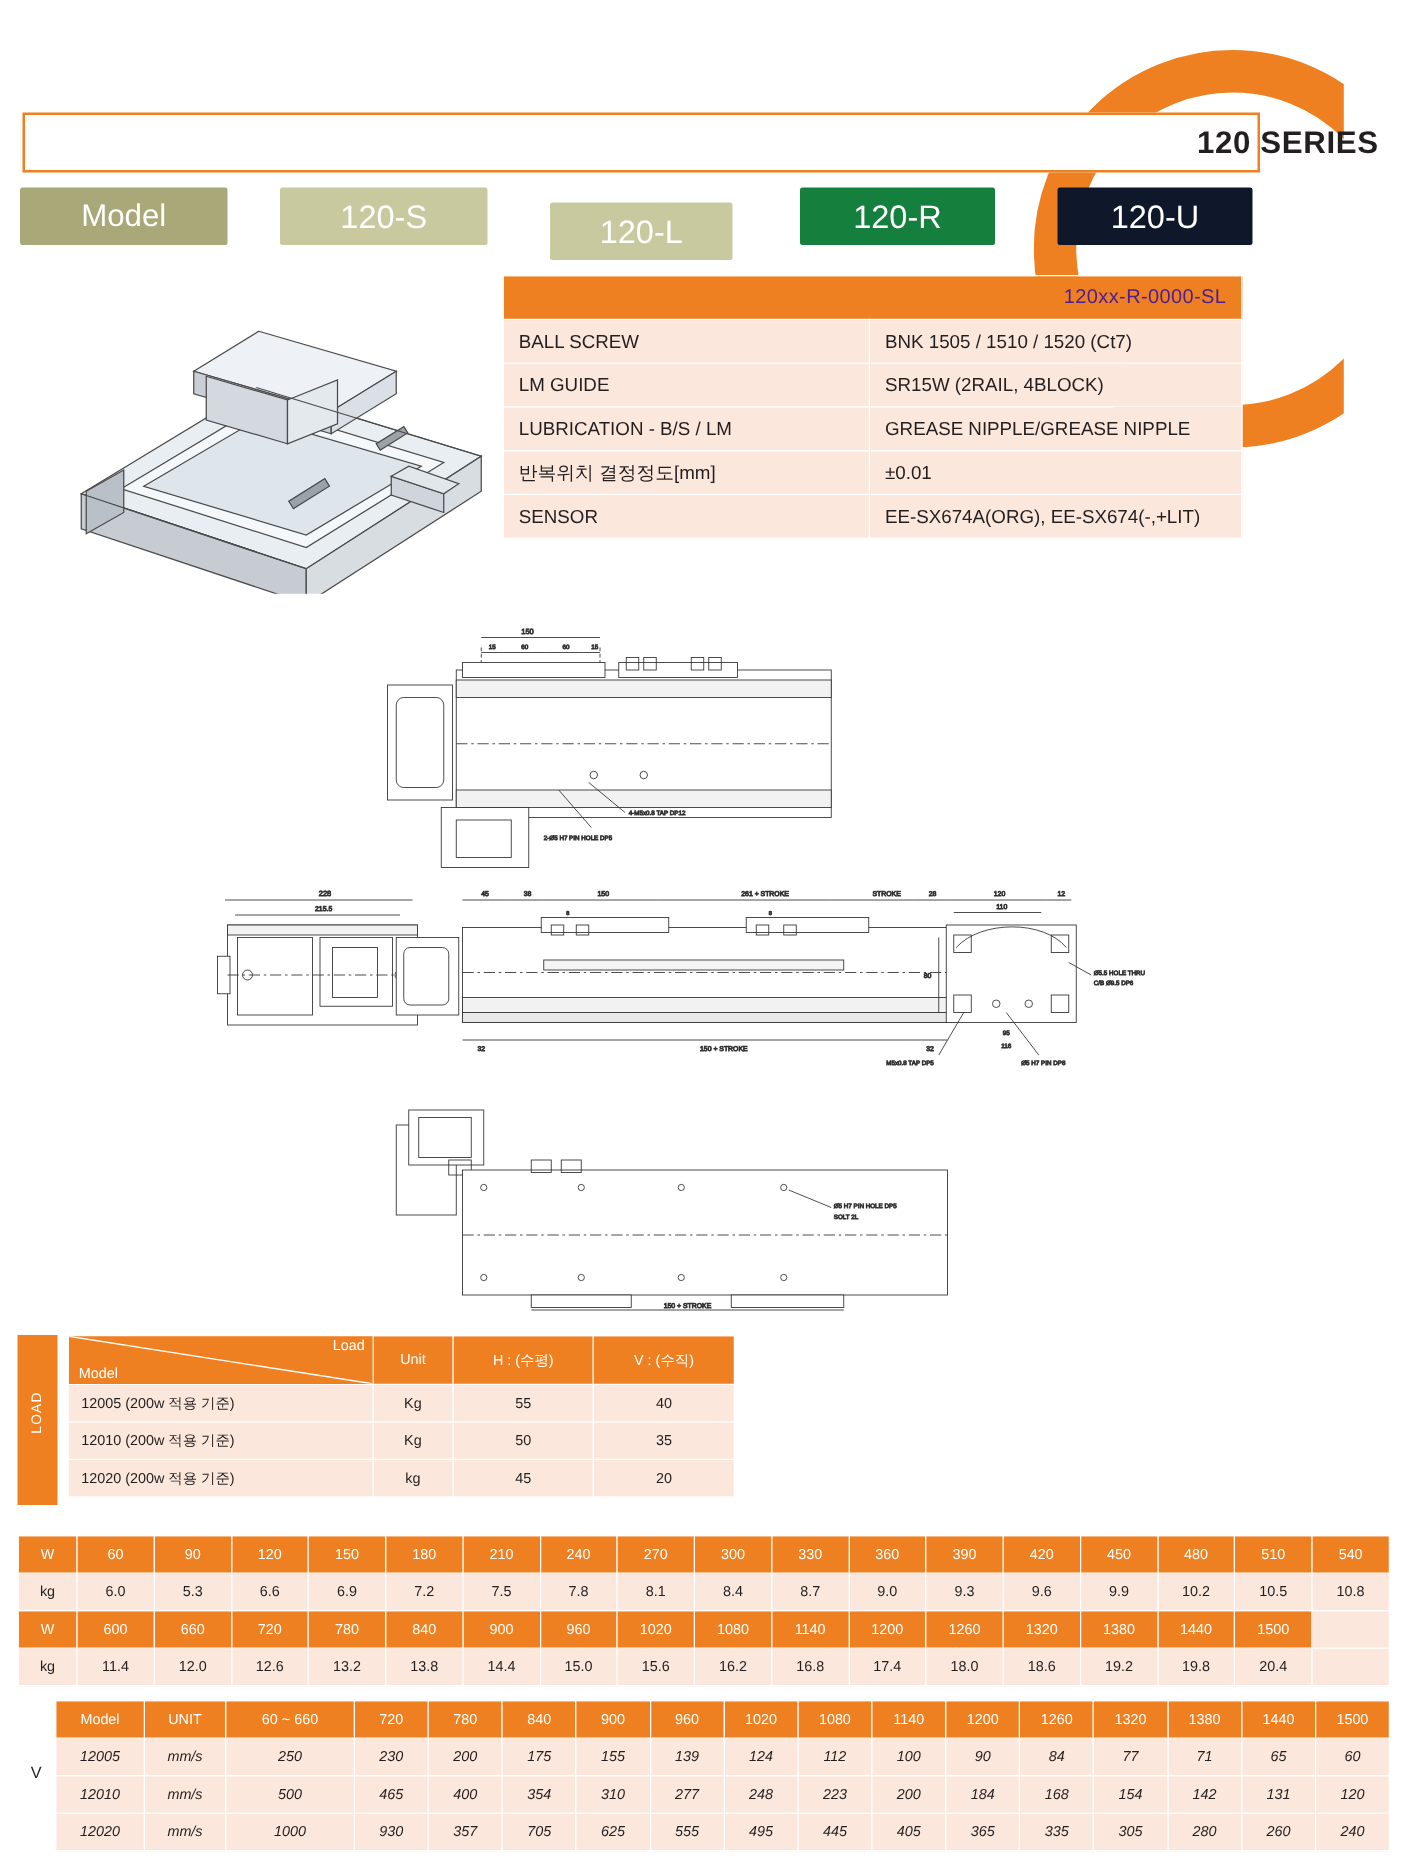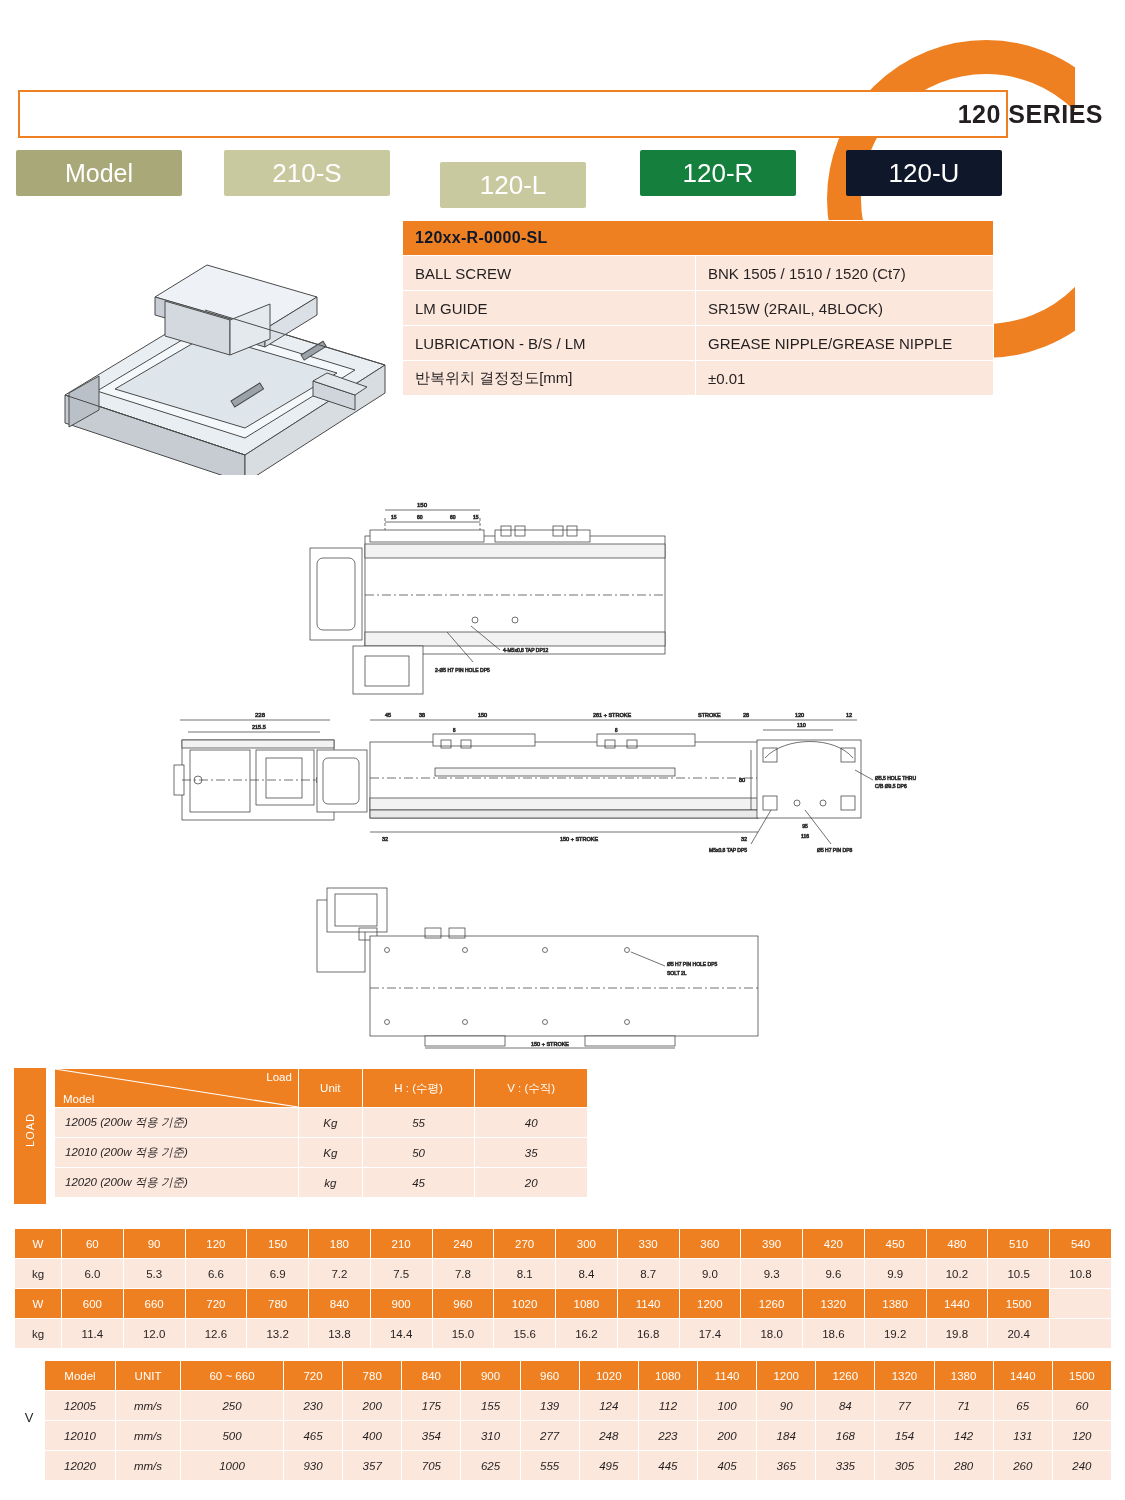--- a/index.html
+++ b/index.html
@@ -39,21 +39,21 @@
   .tab.t2{left:424px;width:146px;background:#c9c9a0;margin-top:12px;}
   .tab.t3{left:624px;width:156px;background:#15803d;}
   .tab.t4{left:830px;width:156px;background:#0f172a;}
   
   .spec{
     position:absolute; left:402px; top:220px; width:592px; z-index:3;
     border-collapse:collapse; font-size:15px;
   }
   .spec td{border:1px solid #ffffff; padding:7px 12px; height:20px;}
   .spec .hdr{
-    background:#ef8022; color:#0f172a; text-align:left; font-weight:bold;
+    background:#ef8022; color:#4c1d95; text-align:right; font-weight:normal;
     font-size:16px; letter-spacing:0.3px;
   }
   .spec .lbl{background:#fbe7dc; width:268px;}
   .spec .val{background:#fbe7dc;}
   
   .product{
     position:absolute;left:55px;top:205px;width:340px;height:270px;z-index:2;
   }
   
   .drawings{position:absolute;left:150px;top:480px;width:840px;height:590px;z-index:1;}
@@ -69,21 +69,21 @@
   }
   table.load{
     position:absolute;left:40px;top:0;border-collapse:collapse;font-size:11.5px;
     width:534px;
   }
   table.load th{
     background:#ef8022;color:#fff;font-weight:normal;border:1px solid #fff;
     height:36px;
   }
   table.load td{
-    background:#fbe7dc;border:1px solid #fff;height:27px;text-align:center;font-style:italic;
+    background:#fbe7dc;border:1px solid #fff;height:27px;text-align:center;
   }
   table.load td.modelcell{text-align:left;padding-left:10px;}
   .diagcell{
     position:relative;width:248px;height:36px;padding:0;background:#ef8022;
     border:1px solid #fff;
   }
   .diagcell .ln{
     position:absolute;left:0;top:0;width:100%;height:100%;
   }
   .diagcell .load-lbl{position:absolute;right:6px;top:2px;color:#fff;font-size:11.5px;}
@@ -117,21 +117,21 @@
 </head>
 <body>
 
 <div class="logo-c"></div>
 
 <div class="header-bar"></div>
 <div class="header-title">120 SERIES</div>
 
 <div class="tabs">
   <div class="tab model">Model</div>
-  <div class="tab t1">210-S</div>
+  <div class="tab t1">120-S</div>
   <div class="tab t2">120-L</div>
   <div class="tab t3">120-R</div>
   <div class="tab t4">120-U</div>
 </div>
 
 <div class="product">
 <svg viewBox="0 0 340 270" width="340" height="270">
   <g stroke="#4a4a4a" stroke-width="1">
 
     <polygon points="10,190 150,105 330,160 190,250" fill="#e9eef2"></polygon>
@@ -174,20 +174,24 @@
     <td class="lbl">LM GUIDE</td>
     <td class="val">SR15W (2RAIL, 4BLOCK)</td>
   </tr>
   <tr>
     <td class="lbl">LUBRICATION - B/S / LM</td>
     <td class="val">GREASE NIPPLE/GREASE NIPPLE</td>
   </tr>
   <tr>
     <td class="lbl">반복위치 결정정도[mm]</td>
     <td class="val">±0.01</td>
+  </tr>
+  <tr>
+    <td class="lbl">SENSOR</td>
+    <td class="val">EE-SX674A(ORG), EE-SX674(-,+LIT)</td>
   </tr>
 </tbody>
   </table>
 
 <div class="drawings">
 <svg viewBox="0 0 840 590" width="840" height="590">
   <g stroke="#333" fill="none" stroke-width="0.7">
 
     <g transform="translate(225,20)">
 

